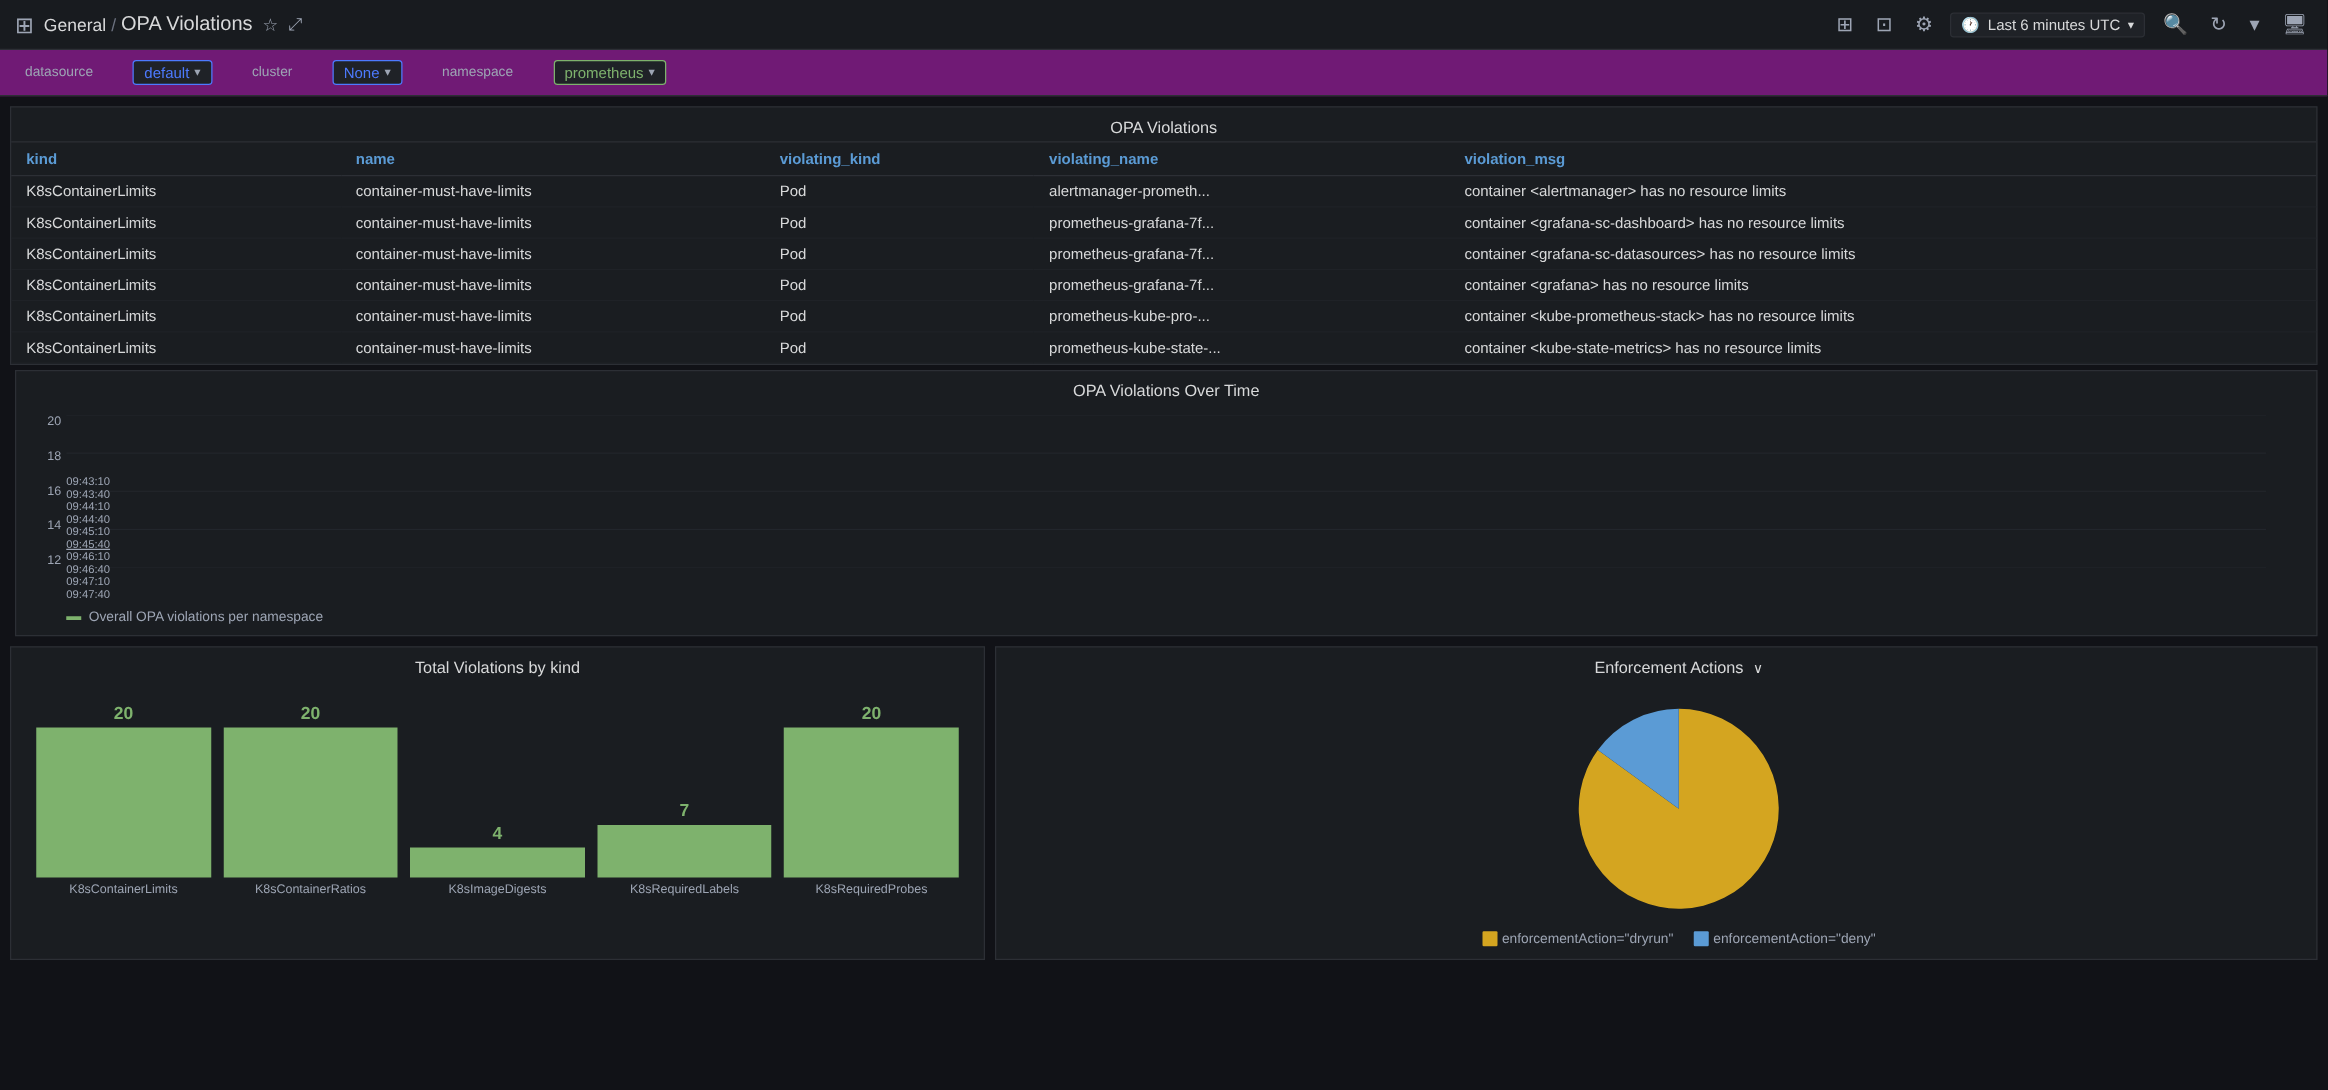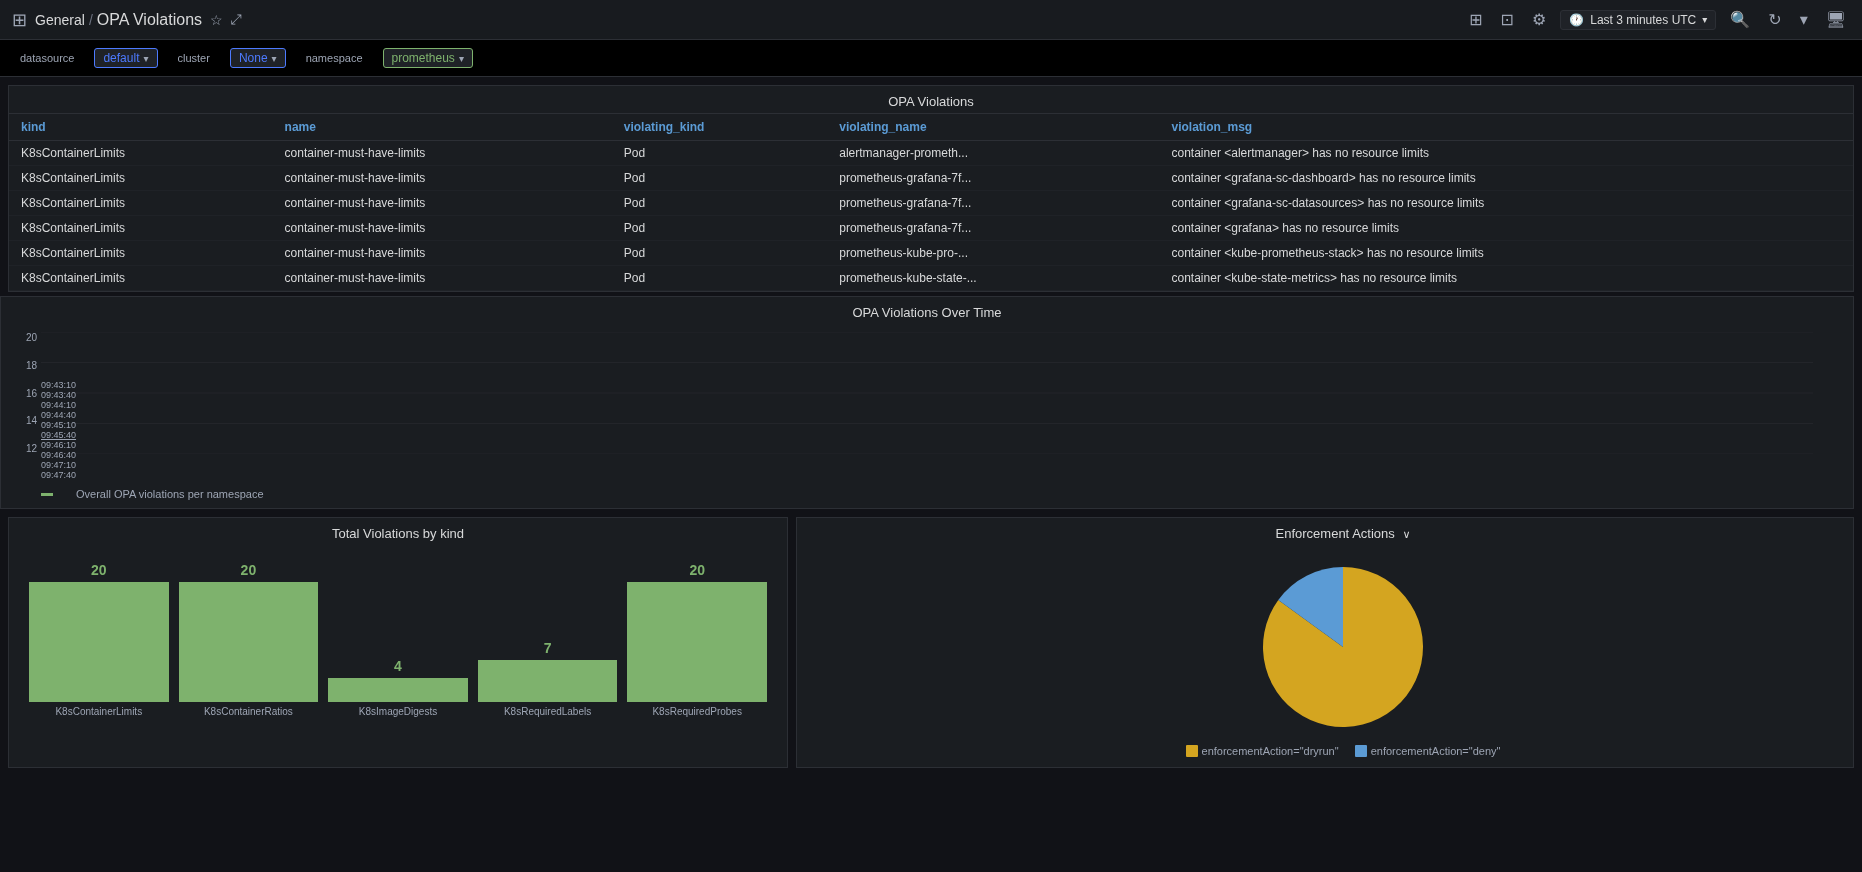--- a/index.html
+++ b/index.html
@@ -62,23 +62,23 @@
       color: #d8d9da;
       gap: 6px;
       cursor: pointer;
     }
     .star-icon, .share-icon { color: #9da5b4; font-size: 14px; cursor: pointer; }
 
     
     .filter-bar {
       display: flex;
       align-items: center;
-      gap: 12px;
+      gap: 24px;
       padding: 8px 12px;
-      background: #000000;
+      background: #701a75;
       border-bottom: 1px solid #2c2f35;
     }
     .filter-label {
       color: #9da5b4;
       font-size: 11px;
       padding: 3px 8px;
       border-radius: 2px;
     }
     .filter-badge {
       display: flex;
@@ -130,42 +130,42 @@
       padding: 5px 12px;
       font-size: 12px;
       color: #d8d9da;
       border-bottom: 1px solid #1f2227;
     }
 
     
     .chart-panel {
       background: #1a1d21;
       border: 1px solid #2c2f35;
-      margin: 0 8px 8px 0;
+      margin: 0 8px 8px 12px;
     }
     .chart-panel-header {
       text-align: center;
       padding: 8px 0 4px 0;
       font-size: 13px;
       color: #d8d9da;
     }
 
     .chart-area {
       position: relative;
       height: 160px;
       padding: 8px 40px 30px 40px;
     }
     .chart-svg {
       width: 100%;
       height: 100%;
     }
     .chart-legend {
       display: flex;
       align-items: center;
-      gap: 23px;
+      gap: 6px;
       padding: 4px 40px 8px 40px;
       font-size: 11px;
       color: #9da5b4;
     }
     .legend-dot {
       width: 12px;
       height: 3px;
       background: #7eb26d;
       display: inline-block;
     }
@@ -290,21 +290,21 @@
     </div>
     <span class="star-icon">☆</span>
     <span class="share-icon">⤢</span>
   </div>
   <div class="top-bar-icons">
     <button class="icon-btn">⊞</button>
     <button class="icon-btn">⊡</button>
     <button class="icon-btn">⚙</button>
     <div class="time-range">
       <span>🕐</span>
-      <span>Last 3 minutes UTC</span>
+      <span>Last 6 minutes UTC</span>
       <span style="font-size:10px;">▾</span>
     </div>
     <button class="icon-btn">🔍</button>
     <button class="icon-btn">↻</button>
     <button class="icon-btn">▾</button>
     <button class="icon-btn">🖥</button>
   </div>
 </div>
 
 <div class="filter-bar">

